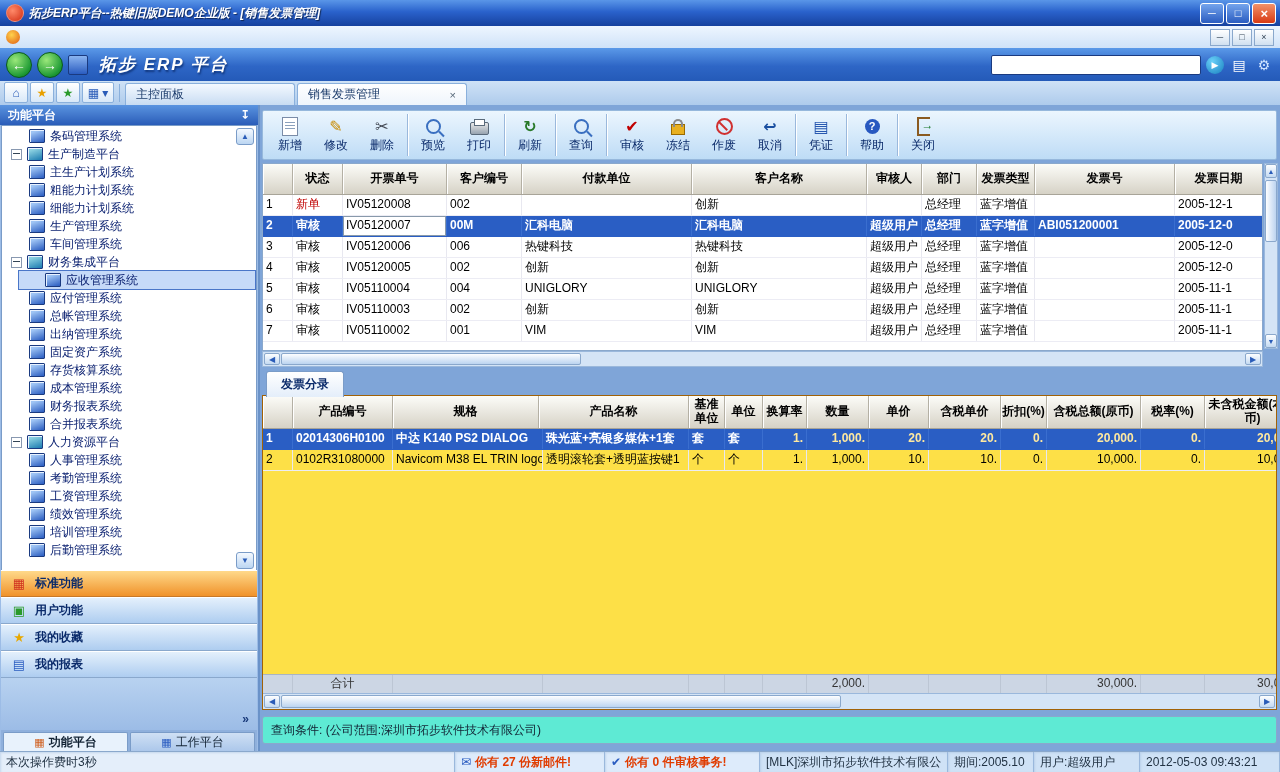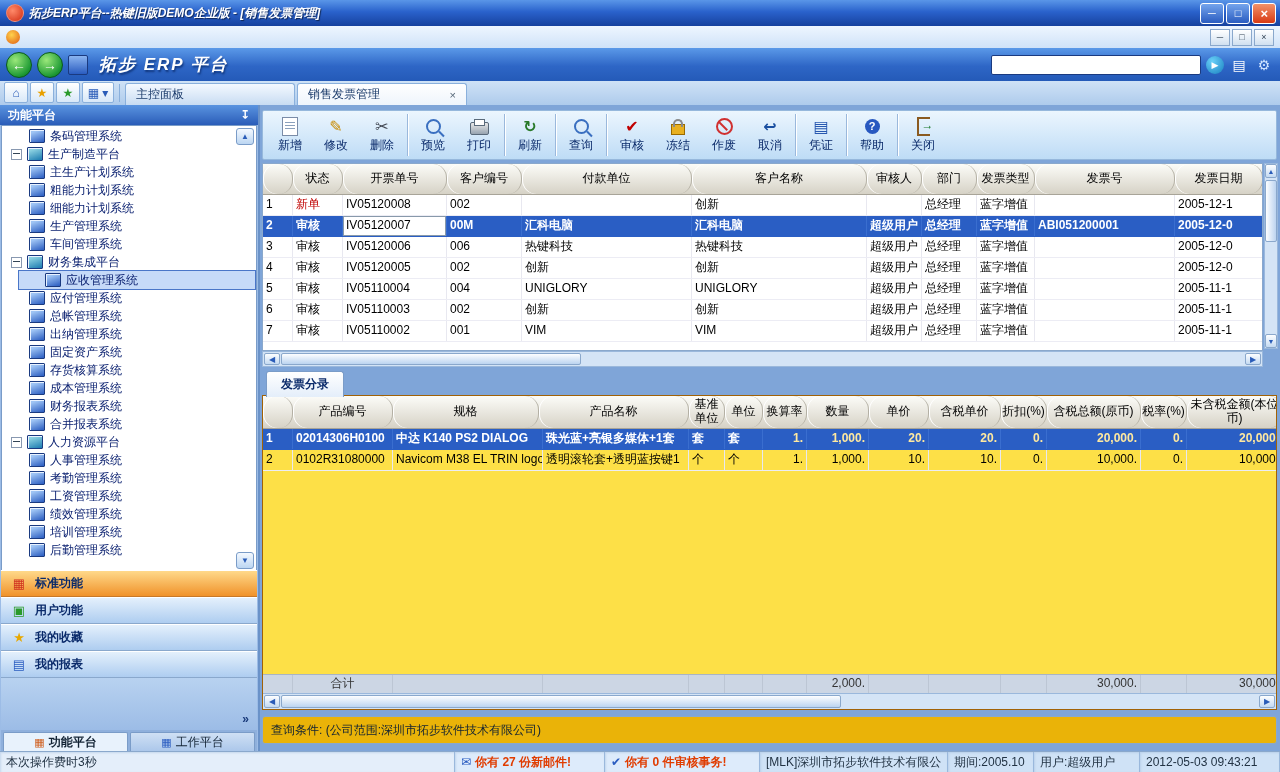--- a/index.html
+++ b/index.html
@@ -120,37 +120,37 @@
   .ic-ban{width:13px;height:13px;border:2px solid #d03030;border-radius:50%;position:relative;}
   .ic-ban::before{content:"";position:absolute;width:12px;height:2px;background:#d03030;transform:rotate(45deg);top:5px;left:-1px;}
   .ic-exit{width:11px;height:15px;border:2px solid #8a5a20;border-right:none;position:relative;}
   .ic-exit::after{content:"→";position:absolute;left:3px;top:-1px;font-size:12px;font-weight:bold;color:#1a7a2a;}
   .ic-help{width:15px;height:15px;border-radius:50%;background:#2858c0;color:#fff;
     font-size:11px;font-weight:bold;display:flex;align-items:center;justify-content:center;}
   
   .invgrid{position:absolute;top:58px;left:2px;right:17px;height:186px;background:#fff;border:1px solid #8aa8cc;overflow:hidden;}
   .ihead,.dhead{display:flex;background:linear-gradient(#fcfcf8,#d6d2c6);border-bottom:1px solid #a8a498;}
   .ihead{height:30px;}.dhead{height:32px;}
-  .hc{display:flex;align-items:center;justify-content:center;font-weight:normal;color:#000;
+  .hc{display:flex;align-items:center;justify-content:center;font-weight:bold;color:#000;
     border-right:1px solid #b4b0a4;box-shadow:inset 1px 0 0 #ffffff;box-sizing:border-box;flex-shrink:0;
-    overflow:hidden;text-align:center;line-height:1.15;padding:0 1px;border-radius:14px;}
+    overflow:hidden;text-align:center;line-height:1.15;padding:0 1px;}
   .irow,.drow{display:flex;height:20px;border-bottom:1px solid #ececf4;}
   .irow .c,.drow .c,.dtotal .c{padding:0 3px;line-height:19px;border-right:1px solid #e8e8f0;
     box-sizing:border-box;flex-shrink:0;overflow:hidden;white-space:nowrap;color:#000;}
   .irow.new .stat{color:#c00000;}
   .irow.sel,.drow.sel{background:#2a5ec4;border-bottom-color:#2a5ec4;}
   .irow.sel .c,.drow.sel .c{color:#fff;font-weight:bold;border-right-color:#3a6ecf;}
   .irow.sel .bill{background:#fff;color:#000;font-weight:normal;box-shadow:inset 0 0 0 1px #8899aa;}
   .num{text-align:right;color:#7b2800;}
   .drow.sel .num{color:#ffe9a0;}
   .cn{width:30px}.c1{width:50px}.c2{width:104px}.c3{width:75px}.c4{width:170px}.c5{width:175px}
   .c6{width:55px}.c7{width:55px}.c8{width:58px}.c9{width:140px}.c10{width:88px}
   .dn{width:30px}.d1{width:100px}.d2{width:150px}.d3{width:146px}.d4{width:36px}.d5{width:38px}
   .d6{width:44px}.d7{width:62px}.d8{width:60px}.d9{width:72px}.d10{width:46px}.d11{width:94px}
-  .d12{width:46px}.d13{width:96px}
+  .d12{width:64px}.d13{width:96px}
   .dtab{position:absolute;top:266px;left:6px;height:25px;padding:0 14px;z-index:2;
     background:linear-gradient(#ffffff,#e4eefa);border:1px solid #7a9cc8;border-bottom:none;border-radius:3px 3px 0 0;
     display:flex;align-items:center;font-weight:bold;color:#0a2a6a;cursor:pointer;}
   .dpanel{position:absolute;top:290px;left:2px;right:3px;bottom:42px;background:#fde047;border:1px solid #a16207;overflow:hidden;}
   .dtotal{position:absolute;left:0;right:0;bottom:16px;height:18px;background:#ccd6e4;border-top:1px solid #a8b4c4;display:flex;}
   .dtotal .c{line-height:17px;color:#333;border-right-color:#bcc6d4;}
   .dtotal .d1{text-align:center;}
   
   .hbar{background:#d4e4f6;border:1px solid #9ab8dc;position:relative;box-sizing:border-box;}
   .invh{position:absolute;top:246px;left:2px;right:17px;height:16px;}
@@ -164,21 +164,21 @@
     border:1px solid #8aa8cc;border-radius:2px;cursor:pointer;box-sizing:border-box;}
   .invv{position:absolute;top:58px;right:2px;width:14px;height:186px;background:#d4e4f6;border:1px solid #9ab8dc;box-sizing:border-box;}
   .va{position:absolute;left:0;right:0;height:14px;background:linear-gradient(#fdfeff,#c4daf2);
     border:1px solid #8aa8cc;border-radius:2px;font-size:7px;color:#2a5cb8;
     display:flex;align-items:center;justify-content:center;cursor:pointer;box-sizing:border-box;}
   .va.t{top:0}.va.b{bottom:0}
   .va.t::before{content:"▲"}.va.b::before{content:"▼"}
   .vthumb{position:absolute;left:0;right:0;top:16px;height:62px;background:linear-gradient(90deg,#fdfeff,#bcd4f0);
     border:1px solid #8aa8cc;border-radius:2px;cursor:pointer;box-sizing:border-box;}
   
-  .qbar{position:absolute;left:2px;right:3px;bottom:8px;height:28px;background:#eab308;
+  .qbar{position:absolute;left:2px;right:3px;bottom:8px;height:28px;background:#5eead4;
     border:1px solid #8aa8cc;border-radius:3px;line-height:26px;padding:0 8px;box-sizing:border-box;
     color:#112233;white-space:nowrap;overflow:hidden;margin-top:36px;}
   .statusbar{position:absolute;left:0;right:0;bottom:0;height:20px;background:#cfe2f6;border-top:1px solid #8aa8cc;
     display:flex;align-items:stretch;font-size:12px;}
   .seg{display:flex;align-items:center;padding:0 6px;border-right:1px solid #9ab8dc;
     box-shadow:inset 1px 1px 2px #9ab8dc66;white-space:nowrap;overflow:hidden;box-sizing:border-box;color:#223344;}
   .seg.grow{flex:1;background:#e4eefa;}
   .seg.lite{background:#ddebfb;}
   .red{color:#e03c00;font-weight:bold;}
   .sic{color:#2a5cc0;margin-right:4px;font-size:12px;}

